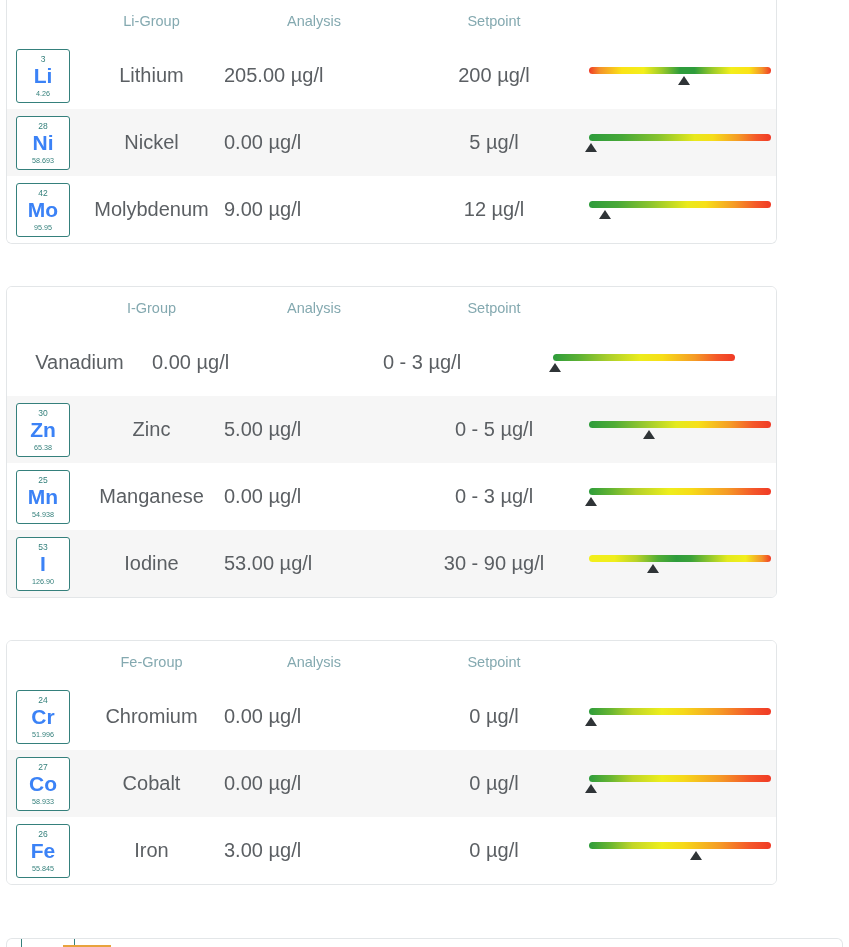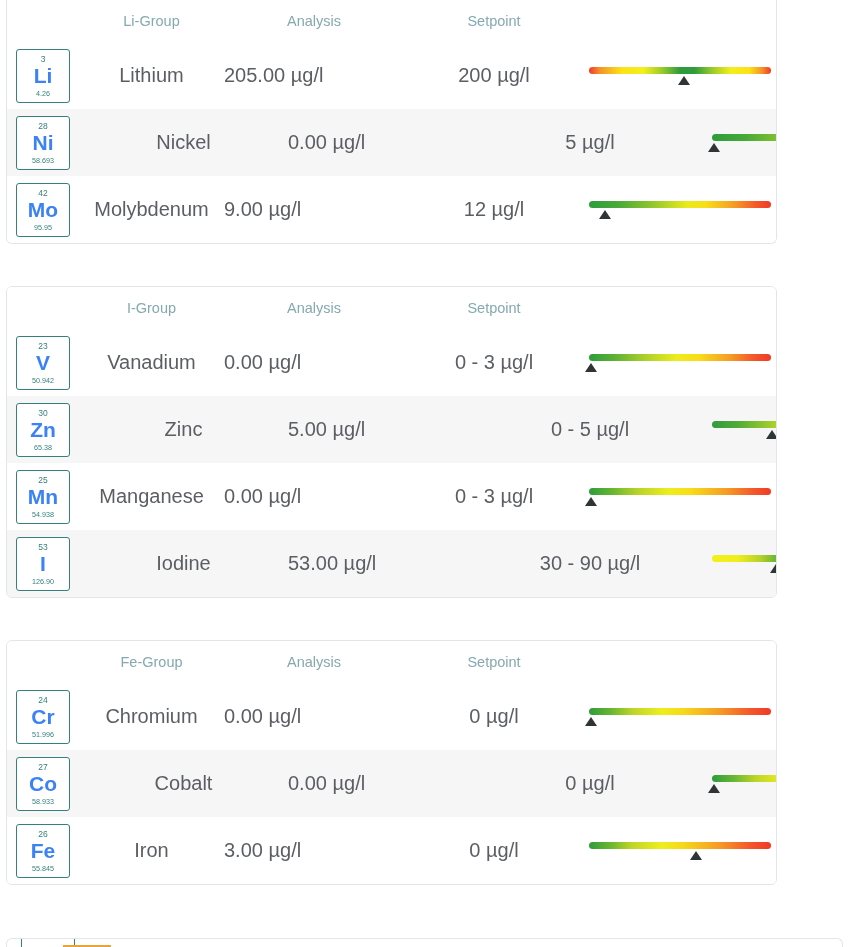--- a/index.html
+++ b/index.html
@@ -51,21 +51,21 @@
   .c-set    { width: 180px; flex: 0 0 180px; text-align: center; }
   .c-bar    { flex: 1 1 auto; display: flex; justify-content: center; }
 
   
   .row {
     display: flex;
     align-items: center;
     height: 67px;
     background: #ffffff;
   }
-  .row.alt { background: #f6f6f6; gap: 32px; }
+  .row.alt { background: #f6f6f6; }
 
   .cell-text {
     color: #5b5f63;
     font-size: 20px;
     font-weight: 400;
   }
 
   
   .etile {
     width: 54px;
@@ -226,27 +226,20 @@
       </div>
       <div class="card">
         <div class="thead">
           <div class="c-tile"></div>
           <div class="c-name th">I-Group</div>
           <div class="c-ana th">Analysis</div>
           <div class="c-set th">Setpoint</div>
           <div class="c-bar"></div>
         </div>
         <div class="row">
-          <div class="c-tile">
-            <div class="etile">
-              <div class="e-num">23</div>
-              <div class="e-sym">V</div>
-              <div class="e-mass">50.942</div>
-            </div>
-          </div>
           <div class="c-name cell-text">Vanadium</div>
           <div class="c-ana cell-text">0.00 µg/l</div>
           <div class="c-set cell-text">0 - 3 µg/l</div>
           <div class="c-bar">
             <div class="barwrap">
               <div class="bar" style="background: linear-gradient(90deg, rgb(46, 156, 60) 0%, rgb(92, 177, 52) 14%, rgb(169, 206, 44) 30%, rgb(236, 236, 28) 48%, rgb(247, 222, 24) 60%, rgb(245, 154, 38) 78%, rgb(244, 88, 42) 90%, rgb(240, 58, 38) 100%);"></div>
               <div class="marker" style="left: 1%;"></div>
             </div>
           </div>
         </div>

